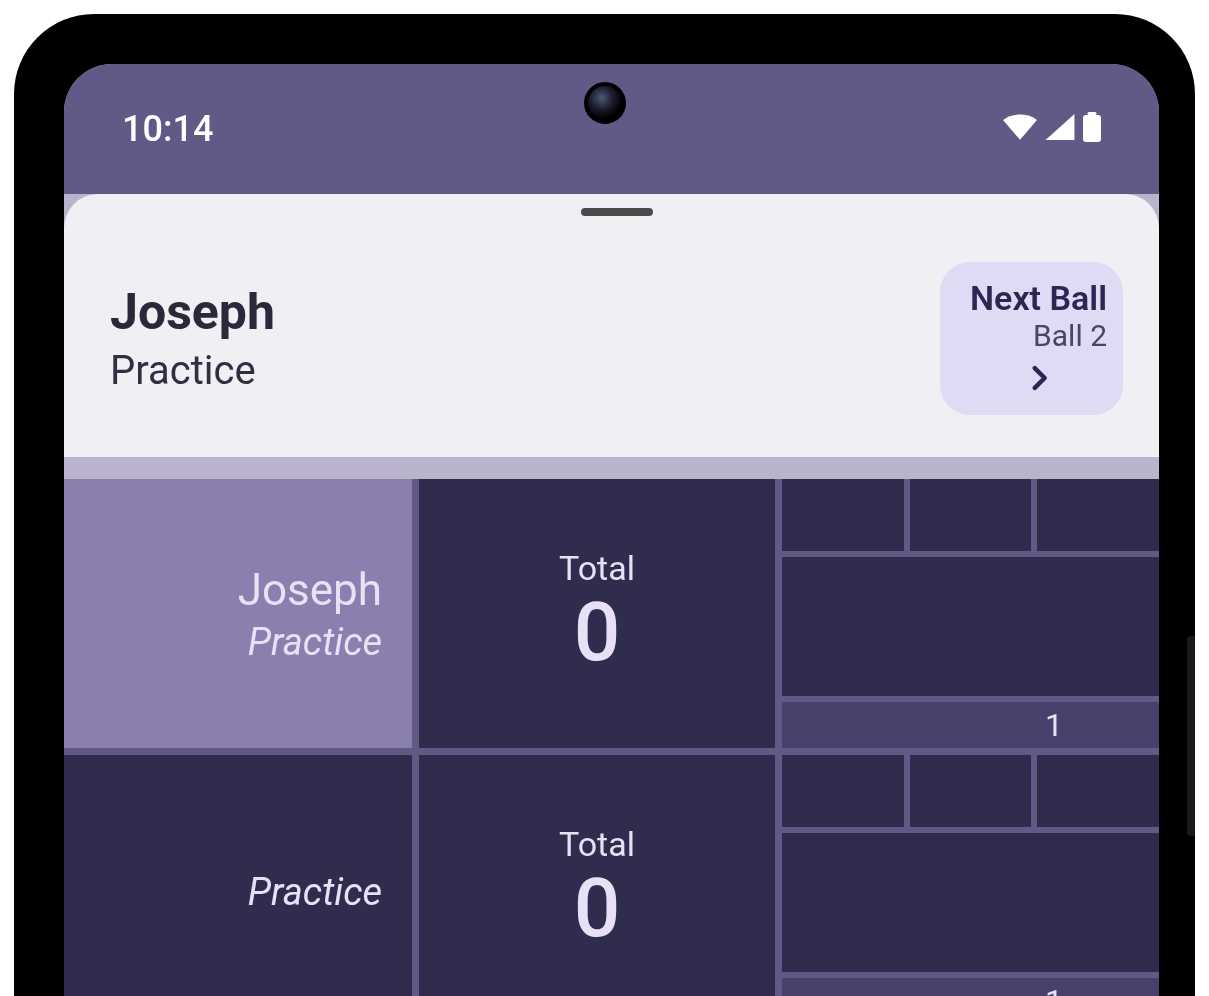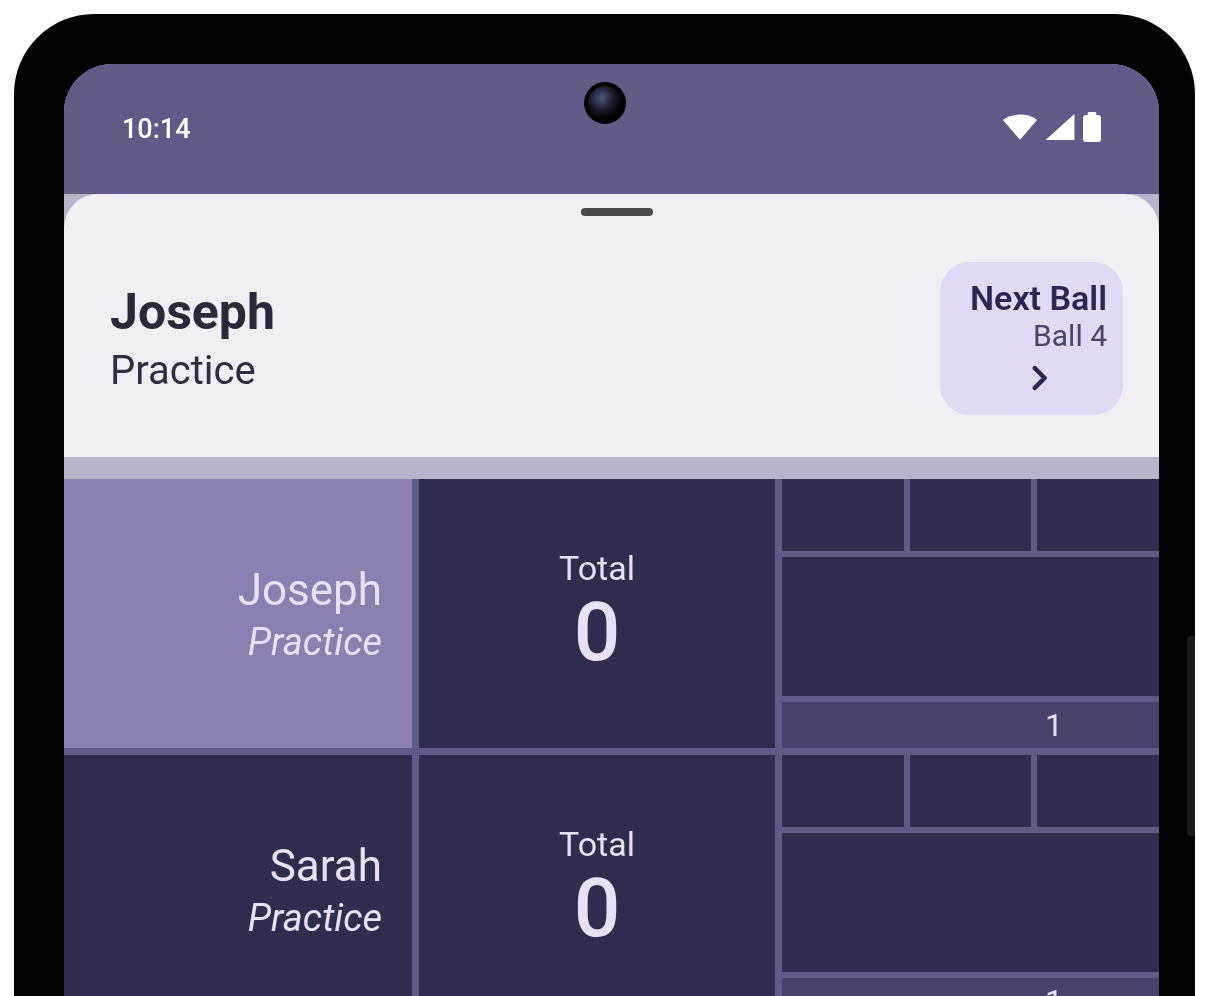--- a/index.html
+++ b/index.html
@@ -45,21 +45,21 @@
   
   .status-bar {
     height: 130px;
     background: #605a86;
     display: flex;
     align-items: center;
     justify-content: space-between;
     padding: 0 58px;
     color: #fff;
   }
-  .status-time { font-size: 27px; font-weight: 500; }
+  .status-time { font-size: 36px; font-weight: 500; }
   .status-icons { display: flex; align-items: center; gap: 8px; }
   .status-icons svg { fill: #fff; }
 
   
   .header-card {
     background: #f1eef4;
     border-radius: 34px 34px 0 0;
     margin-top: 0;
     padding: 14px 36px 42px 46px;
     position: relative;
@@ -193,21 +193,21 @@
     <div class="header-card">
       <div class="header-handle"></div>
       <div class="header-row">
         <div class="header-left">
           <div class="header-title">Joseph</div>
           <div class="header-sub">Practice</div>
         </div>
         <div class="next-ball-btn">
           <div class="next-ball-text">
             <div class="next-ball-line1">Next Ball</div>
-            <div class="next-ball-line2">Ball 4</div>
+            <div class="next-ball-line2">Ball 2</div>
           </div>
           <span class="chevron">
             <svg width="34" height="34" viewBox="0 0 24 24" fill="none" stroke="currentColor" stroke-width="3.2" stroke-linecap="round" stroke-linejoin="round">
                 <polyline points="9 5 16 12 9 19"></polyline>
               </svg>
           </span>
         </div>
       </div>
     </div>
 
@@ -228,21 +228,20 @@
           <div></div>
           <div></div>
         </div>
         <div class="frame-mid"></div>
         <div class="frame-bot">1</div>
       </div>
     </div>
 
     <div class="score-row">
       <div class="player-cell">
-        <div class="player-name">Sarah</div>
         <div class="player-mode">Practice</div>
       </div>
       <div class="total-cell">
         <div class="total-label">Total</div>
         <div class="total-value">0</div>
       </div>
       <div class="frame-cell">
         <div class="frame-top">
           <div></div>
           <div></div>

